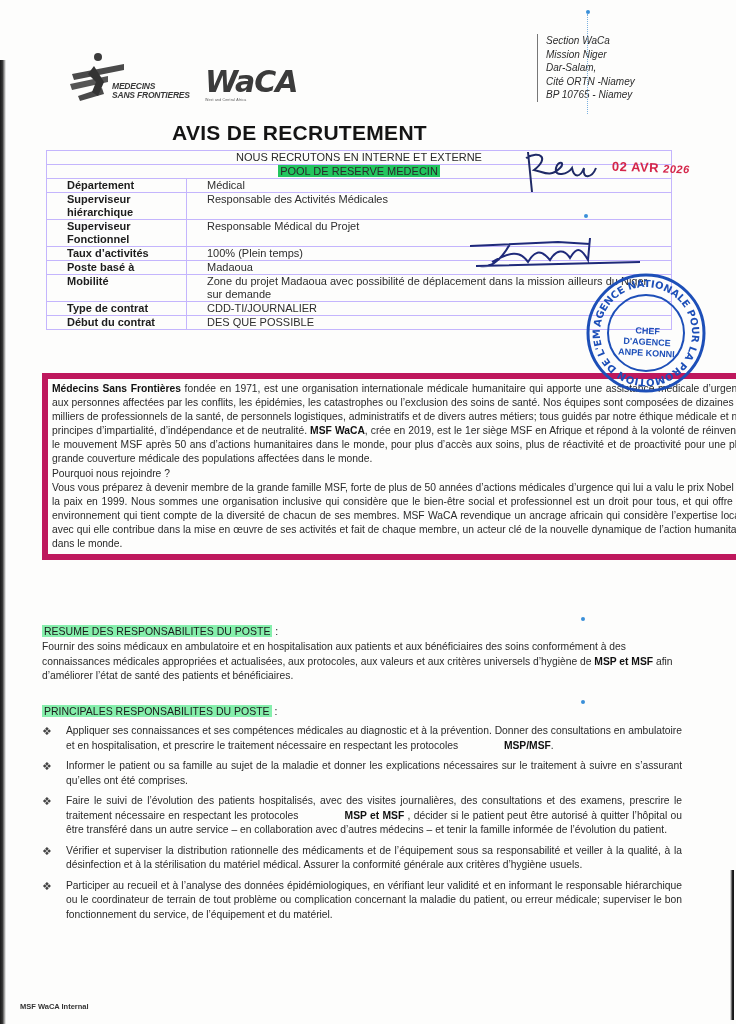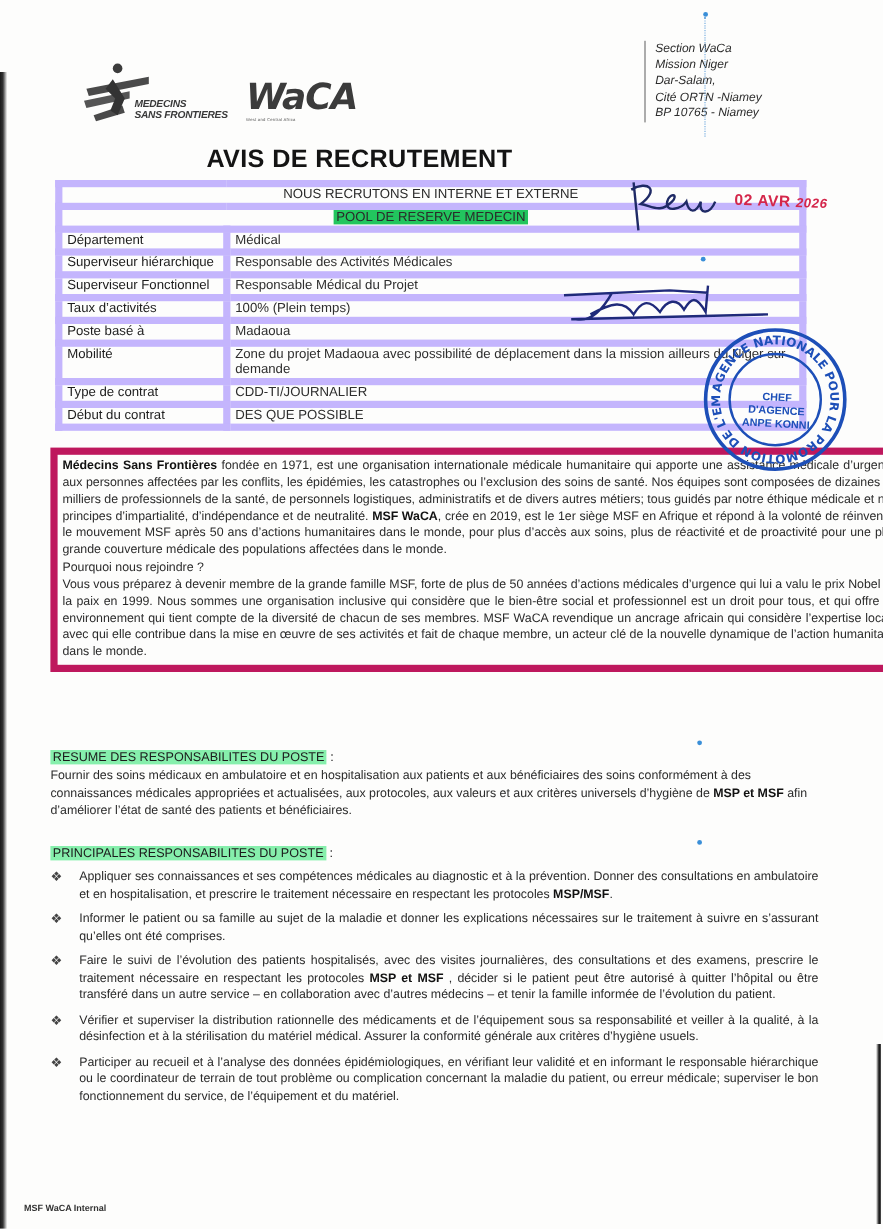--- a/index.html
+++ b/index.html
@@ -19,42 +19,42 @@
   .waca-word { font-family: "DejaVu Sans", sans-serif; font-size: 30px; font-weight: bold; color: #3b3b3b; font-style: italic; letter-spacing: -1px; line-height: 30px; margin-top: 21px; }
   .waca-sub { font-size: 3.5px; color: #555; margin-top: 1px; letter-spacing: 0.2px; }
 
   .address { position: absolute; left: 505px; top: 34px; padding-left: 8px; border-left: 1px solid #777;
     font-size: 10px; font-style: italic; line-height: 13.5px; color: #2c2c2c; margin-left: 32px; }
 
   .title { position: absolute; left: 0; width: 599px; top: 121px; text-align: center; font-size: 21px; color: #141414; letter-spacing: 0.3px; }
 
   
   .info-table { position: absolute; left: 46px; top: 150px; width: 626px; border-collapse: collapse; font-size: 11px; }
-  .info-table td { border: 6px solid #c4b5fd; padding: 0 4px; line-height: 13px; vertical-align: top; }
-  .info-table td.lbl { width: 140px; font-weight: normal; color: #1c1c1c; }
+  .info-table td { border: 1px solid #c4b5fd; padding: 0 20px; line-height: 13px; vertical-align: top; }
+  .info-table td.lbl { width: 140px; font-weight: bold; color: #1c1c1c; }
   .info-table td.val { color: #2e2e2e; }
   .info-table td.center { text-align: center; color: #2a2a2a; }
   .hl { background: #22c55e; padding: 0 2px; }
 
   
   .about { position: absolute; left: 42px; top: 373px; width: 716px; border: 6px solid #be185d; padding: 3px 4px;
     font-size: 10.3px; line-height: 14.1px; color: #2a2a2a; text-align: justify; }
   .about p { margin: 0; }
   .about b { color: #111; }
 
   
   .sec-title { position: absolute; left: 42px; font-size: 10.5px; color: #1b1b1b; }
   .sec-title .mark { background: #86efac; padding: 0 2px; }
   .summary { position: absolute; left: 42px; top: 640px; width: 634px; font-size: 10.3px; line-height: 14.5px; color: #2a2a2a; }
   .summary b { color: #111; }
 
   .resp-list { position: absolute; left: 42px; top: 724px; width: 640px; list-style: none; font-size: 10.3px; line-height: 14.5px; color: #2a2a2a; }
   .resp-list li { position: relative; padding-left: 24px; margin-bottom: 6px; text-align: justify; }
   .resp-list li .bullet { position: absolute; left: 0; top: 0; font-size: 11px; color: #444; }
-  .resp-list b { color: #111; }
+  .resp-list b { color: #111; margin-left: 43px; }
 
   .footer { position: absolute; left: 20px; top: 1002px; font-size: 7.5px; font-weight: bold; color: #333; }
 
   
   .handwrite-recu { position: absolute; left: 520px; top: 148px; }
   .date-stamp { position: absolute; left: 612px; top: 160px; color: #d4264a; font-weight: bold; font-size: 13px; letter-spacing: 0.5px; transform: rotate(2deg); }
   .date-stamp .yr { font-size: 11px; font-style: italic; }
   .signature { position: absolute; left: 440px; top: 222px; }
   .stamp { position: absolute; left: 585px; top: 272px; width: 122px; height: 122px; }
   .stamp-inner { position: absolute; left: 610px; top: 326px; width: 74px; text-align: center; color: #1d4fb8; font-weight: bold; font-size: 9px; line-height: 11px; transform: rotate(3deg); }

